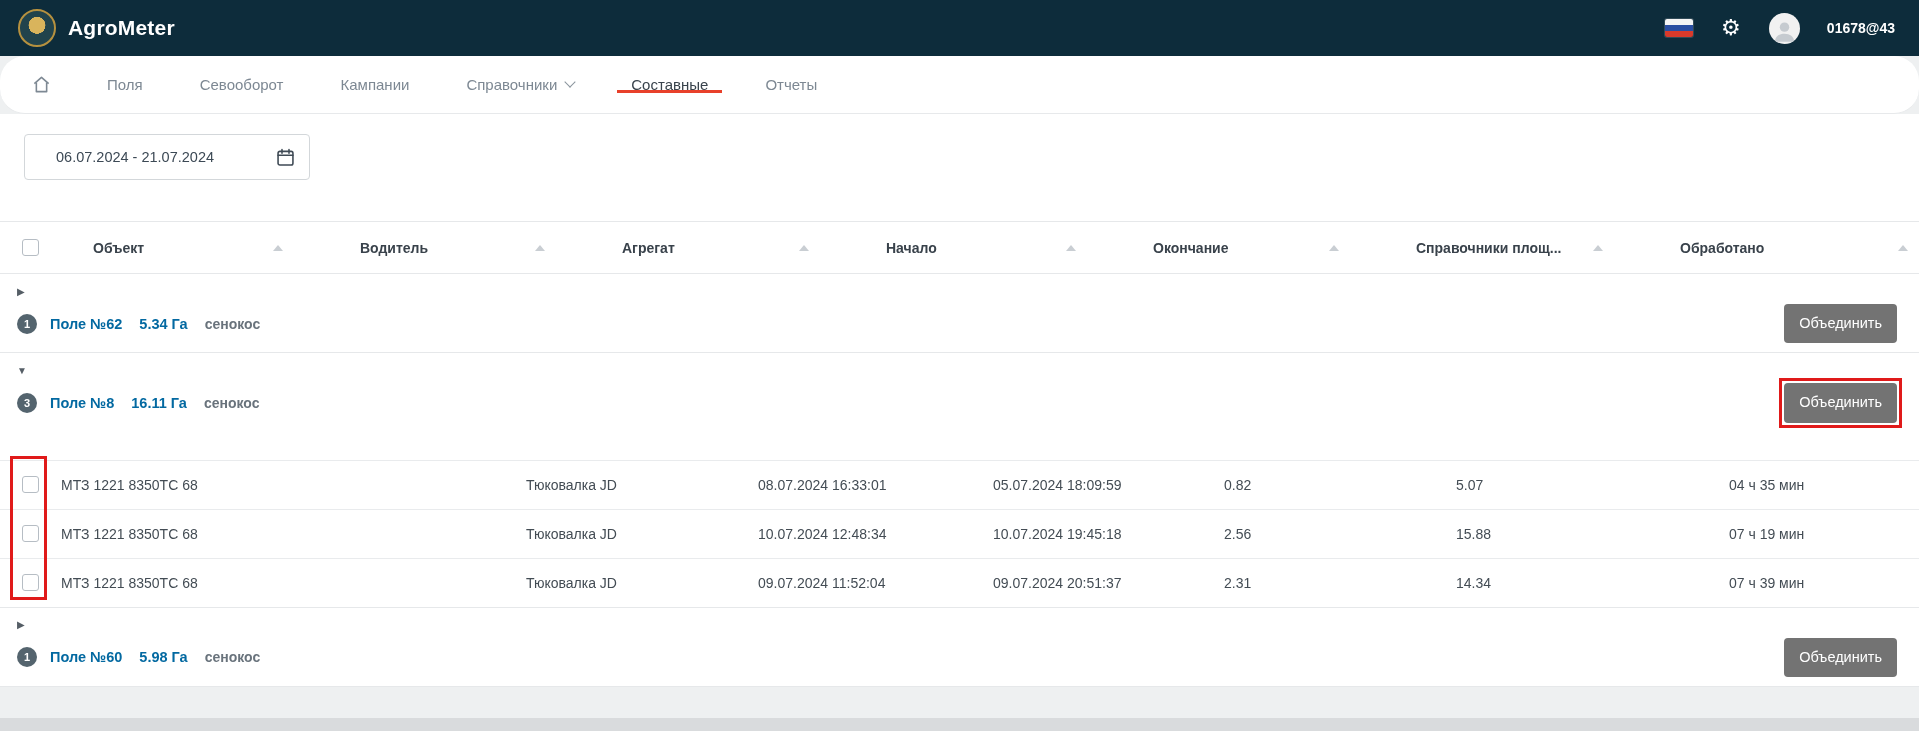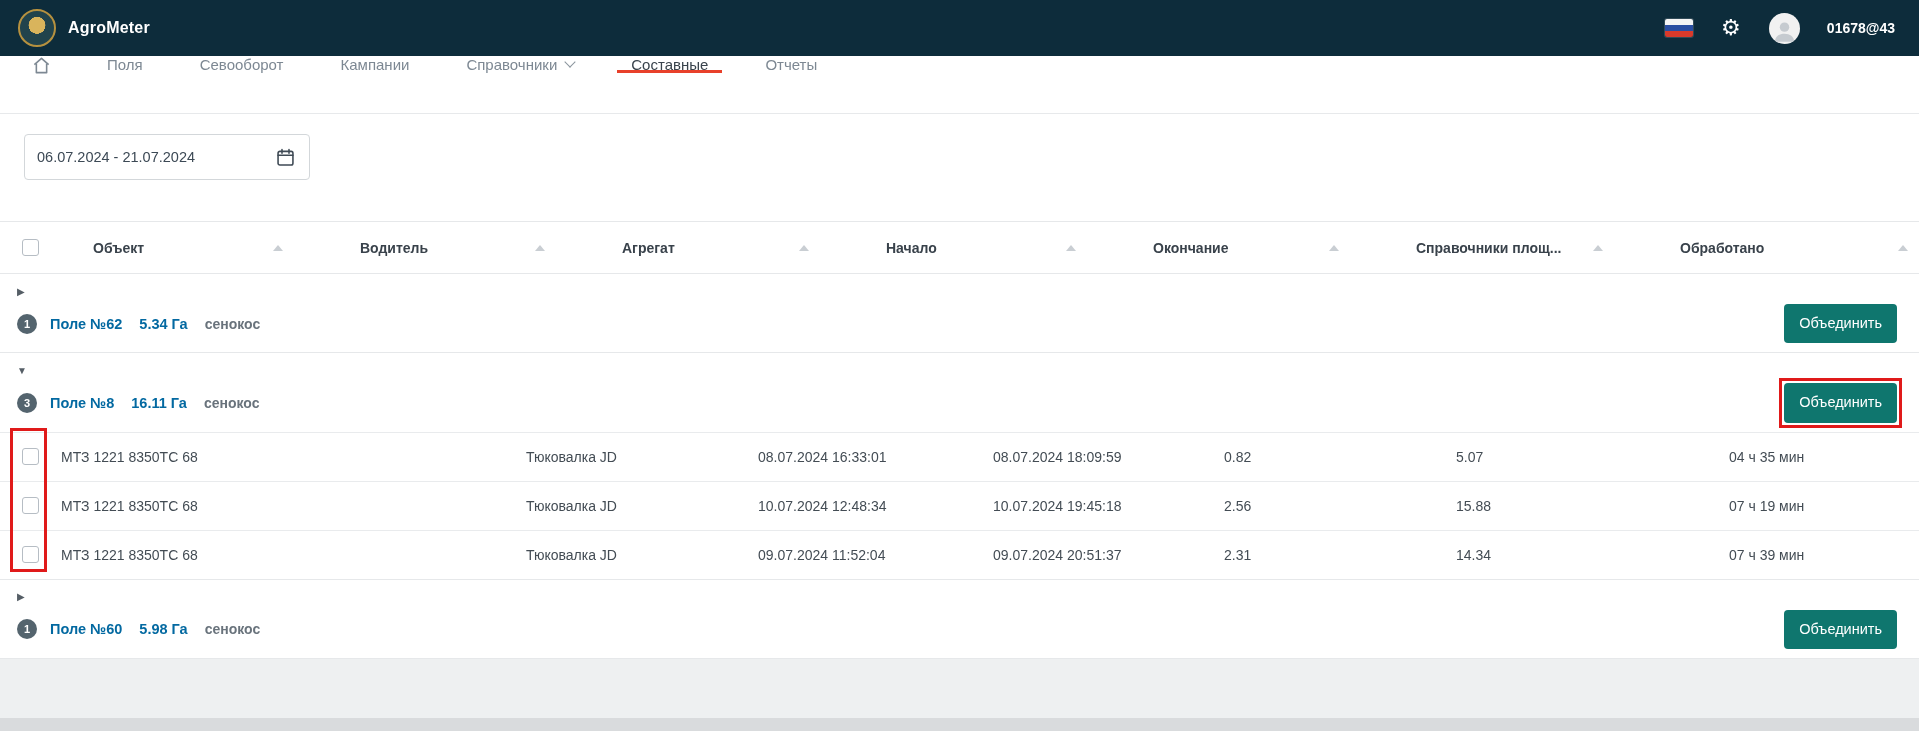--- a/index.html
+++ b/index.html
@@ -8,64 +8,64 @@
     font-family:"Liberation Sans", sans-serif;
     background:#eef0f1;
     overflow:hidden;
     position:relative;
   }
   
   .topbar { height:56px; background:#0d2c3b; display:flex; align-items:center; padding:0 24px 0 18px; color:#fff; }
   .logo { width:38px; height:38px; border-radius:50%; flex:0 0 38px;
           background:radial-gradient(circle at 50% 42%, #d9b45c 0 32%, #21434c 33% 100%);
           border:2px solid #b6913f; margin-right:12px; }
-  .app-name { font-size:16px; font-weight:bold; letter-spacing:.2px; }
+  .app-name { font-size:21px; font-weight:bold; letter-spacing:.2px; }
   .topbar-right { margin-left:auto; display:flex; align-items:center; gap:28px; }
   .flag { width:28px; height:18px; border-radius:2px; overflow:hidden; display:flex; flex-direction:column; cursor:pointer; box-shadow:0 0 0 1px rgba(255,255,255,.15); }
   .flag .f-w { flex:1; background:#f5f5f5; }
   .flag .f-b { flex:1; background:#2a4fa2; }
   .flag .f-r { flex:1; background:#d93a2b; }
   .gear { font-size:22px; line-height:1; cursor:pointer; color:#fff; }
   .user { display:flex; align-items:center; gap:27px; font-weight:bold; font-size:14px; cursor:pointer; }
   .avatar { width:31px; height:31px; border-radius:50%; background:#f1f1f1; display:flex; align-items:flex-end; justify-content:center; overflow:hidden; }
   
-  .navbar { height:58px; background:#fff; display:flex; align-items:flex-start; padding-left:18px; border-bottom:1px solid #e7e9eb; }
+  .navbar { height:58px; background:#fff; display:flex; align-items:center; padding-left:18px; border-bottom:1px solid #e7e9eb;border-radius:25px; }
   .nav-home { width:46px; display:flex; align-items:center; justify-content:center; cursor:pointer; }
   .nav-tabs { display:flex; align-items:stretch; }
   .nav-tab { display:flex; align-items:center; padding:0 14px; margin-left:29px; color:#7d8893; font-size:15px; position:relative; cursor:pointer; white-space:nowrap; }
   .nav-tab.active { color:#39434c; }
   .nav-tab.active::after { content:""; position:absolute; left:0; right:0; bottom:0; height:3px; background:#e8402a; }
   .chev { width:8px; height:8px; border-right:1.6px solid #8a949d; border-bottom:1.6px solid #8a949d; transform:rotate(45deg); margin-left:9px; margin-top:-5px; display:inline-block; }
   
   .filterbar { background:#fff; padding:20px 24px 41px; }
   .date-input { width:286px; height:46px; border:1px solid #d3d7da; border-radius:4px; background:#fff;
-                display:flex; align-items:center; justify-content:space-between; padding:0 13px 0 12px;
+                display:flex; align-items:center; justify-content:space-between; padding:0 13px 0 31px;
                 font-size:14.5px; color:#3c4955; cursor:pointer;gap:44px; }
   
   .table { background:#fff; border-top:1px solid #e6e8ea; }
   .grid-cols { display:grid; grid-template-columns:48px 235px 230px 232px 235px 231px 232px 273px auto; }
   .thead { align-items:center; height:52px; border-bottom:1px solid #e6e8ea; font-size:14px; font-weight:bold; color:#39424b;gap:32px; }
   .th { display:flex; align-items:center; justify-content:space-between; padding:0 32px 0 13px; cursor:pointer; overflow:hidden; white-space:nowrap; }
   .th.cb-cell, .cell.cb-cell { padding:0 0 0 22px; justify-content:flex-start; }
   .sort-caret { width:0; height:0; border-left:5px solid transparent; border-right:5px solid transparent; border-bottom:6px solid #c9ced3; flex:0 0 auto; margin-left:8px; }
   input.cb { appearance:none; -webkit-appearance:none; width:17px; height:17px; border:1.5px solid #b6bdc4; border-radius:3px; background:#fff; cursor:pointer; margin:0; display:block; }
   
   .group { border-bottom:1px solid #e6e8ea; background:#fff; }
   .group-head { padding:6px 0 9px; }
   .arrow-row { height:22px; display:flex; align-items:center; padding-left:17px; }
   .arrow { color:#555e66; font-size:10px; cursor:pointer; }
   .group-line { display:flex; align-items:center; padding:0 22px 0 17px; margin-top:2px; }
   .badge { width:20px; height:20px; border-radius:50%; background:#54646e; color:#fff; font-size:11px; font-weight:bold; display:flex; align-items:center; justify-content:center; margin-right:13px; flex:0 0 20px; }
   .field-name, .field-area { font-weight:bold; color:#0369a1; font-size:14.5px; margin-right:17px; }
   .field-crop { color:#69737c; font-size:14px; font-weight:bold; }
   .btn-wrap { margin-left:auto; display:inline-block; }
   .btn-annotated { outline:3px solid #e01a1a; outline-offset:2px; }
-  .merge-btn { background:#0f766e; color:#fff; border:none; border-radius:4px; font-size:14.5px; padding:11px 15px; cursor:pointer; font-family:inherit; line-height:1.2; }
-  
-  .group-rows { position:relative; }
+  .merge-btn { background:#737373; color:#fff; border:none; border-radius:4px; font-size:14.5px; padding:11px 15px; cursor:pointer; font-family:inherit; line-height:1.2; }
+  
+  .group-rows { position:relative;margin-top:28px; }
   .row { height:49px; align-items:center; border-top:1px solid #e9ebed; font-size:14px; color:#434c54; background:#fff; }
   .cell { padding-left:13px; overflow:hidden; white-space:nowrap; display:flex; align-items:center; }
   .cb-annotation { position:absolute; left:10px; width:37px; top:-4px; bottom:7px; border:3px solid #e01a1a; pointer-events:none; z-index:5; }
   
   .bottom-strip { position:absolute; left:0; bottom:0; width:100%; height:13px; background:#d9dbdd; }
 </style>
 </head>
 <body>
 
 <header class="topbar">
@@ -202,21 +202,21 @@
         </div>
         <div class="group-rows">
           <div class="row grid-cols">
             <div class="cell cb-cell">
               <input type="checkbox" class="cb" style="">
             </div>
             <div class="cell">МТЗ 1221 8350ТС 68</div>
             <div class="cell"></div>
             <div class="cell">Тюковалка JD</div>
             <div class="cell">08.07.2024 16:33:01</div>
-            <div class="cell">08.07.2024 18:09:59</div>
+            <div class="cell">05.07.2024 18:09:59</div>
             <div class="cell">0.82</div>
             <div class="cell">5.07</div>
             <div class="cell">04 ч 35 мин</div>
           </div>
           <div class="row grid-cols">
             <div class="cell cb-cell">
               <input type="checkbox" class="cb" style="">
             </div>
             <div class="cell">МТЗ 1221 8350ТС 68</div>
             <div class="cell"></div>

